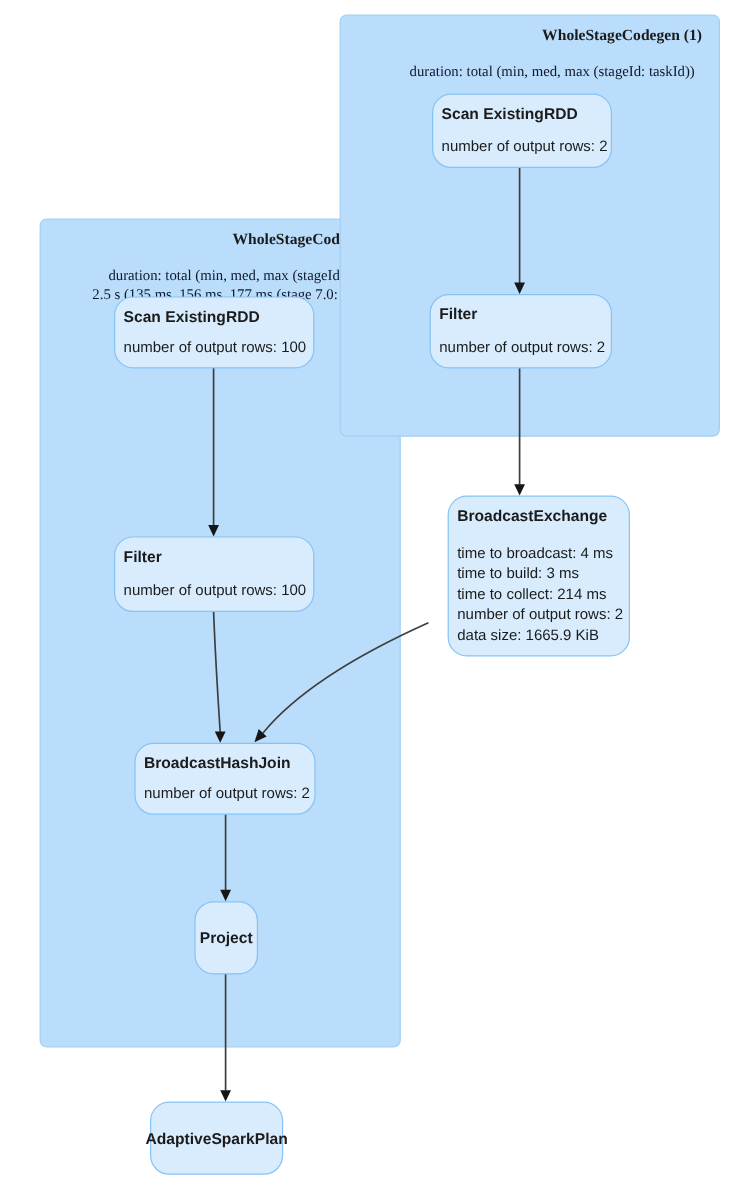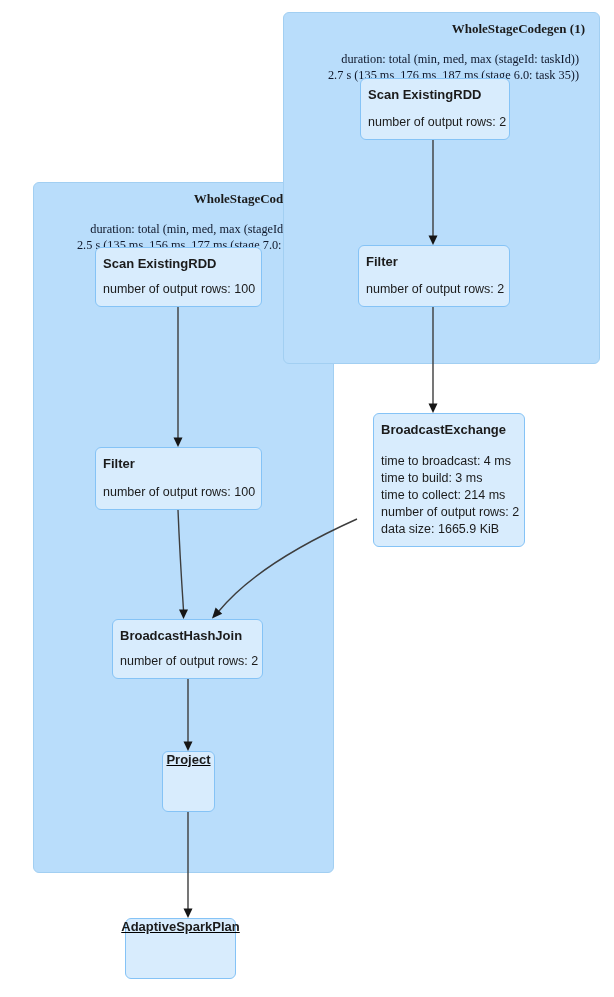--- a/index.html
+++ b/index.html
@@ -14,25 +14,25 @@
   .cluster-title {
     position:absolute; font-weight:bold; font-size:13px; color:#1b1b1b;
     white-space:nowrap;
   }
   .cluster-duration {
     position:absolute; font-size:12.3px; color:#0f172a; line-height:16px;
     text-align:right; white-space:nowrap;
   }
   .node {
     position:absolute; background:#d8ecfd; border:1px solid #85c3f6;
-    border-radius:6px; box-sizing:border-box; display:flex;
+    border-radius:16px; box-sizing:border-box; display:flex;
     flex-direction:column; justify-content:space-between;
     padding:8px 7px; z-index:3;
   }
-  .node.simple { justify-content:flex-start; align-items:center; padding:0;text-decoration:underline; }
+  .node.simple { justify-content:center; align-items:center; padding:0; }
   .node-title { font-weight:bold; font-size:13px; color:#1b1b1b; white-space:nowrap; }
   .metric { font-size:12.5px; color:#1b1b1b; line-height:17px; white-space:nowrap; }
   .edges { position:absolute; left:0; top:0; z-index:4; pointer-events:none; }
   .edge { stroke:#3d3d3d; stroke-width:1.4; fill:none; }
   .arrowhead { fill:#161616; stroke:none; }
   .z1 { z-index:1; } .z2 { z-index:2; }
 </style>
 </head>
 <body>
 
@@ -43,21 +43,20 @@
     <div class="cluster-duration" style="top:38px; right:5px;">
       <div>duration: total (min, med, max (stageId: taskId))</div>
       <div>2.5 s (135 ms, 156 ms, 177 ms (stage 7.0: task 43))</div>
     </div>
   </div>
 
   <div class="cluster z2" style="left:283px; top:12px; width:317px; height:352px;">
     <div class="cluster-title" style="top:8px; right:14px;">WholeStageCodegen (1)</div>
     <div class="cluster-duration" style="top:38px; right:20px;">
       <div>duration: total (min, med, max (stageId: taskId))</div>
-      <div>2.7 s (135 ms, 176 ms, 187 ms (stage 6.0: task 35))</div>
     </div>
   </div>
 
   <div class="node" style="left:360px; top:78px; width:150px; height:62px;">
     <div class="node-title">Scan ExistingRDD</div>
     <div class="metric">number of output rows: 2</div>
   </div>
 
   <div class="node" style="left:358px; top:245px; width:152px; height:62px;">
     <div class="node-title">Filter</div>

